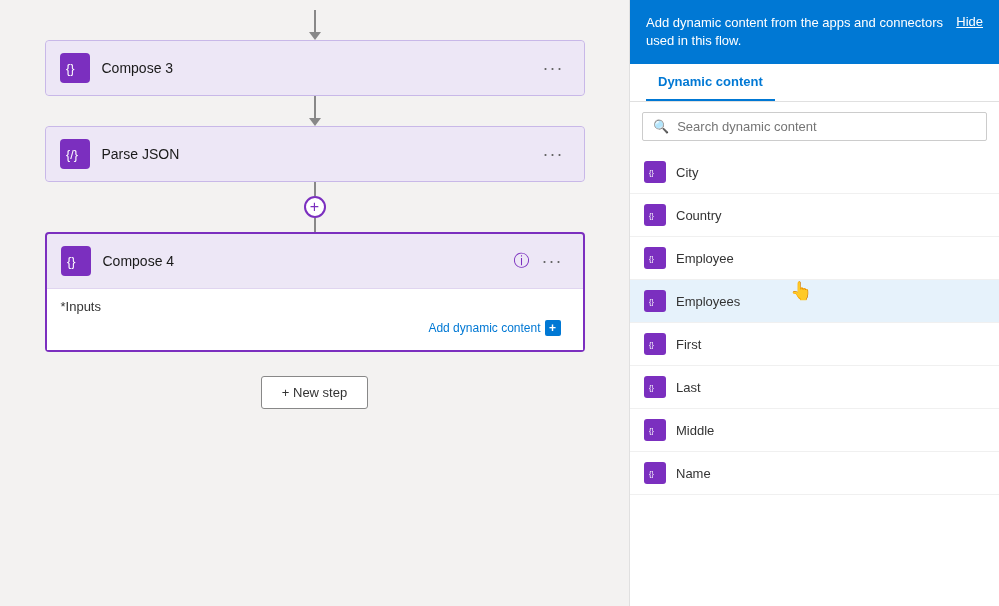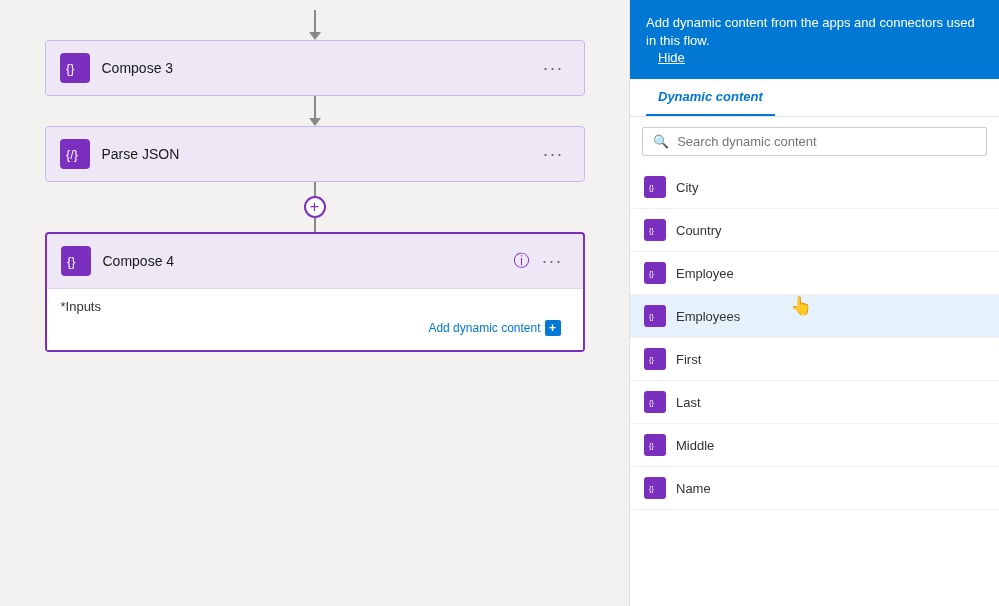--- a/index.html
+++ b/index.html
@@ -238,21 +238,20 @@
       flex-direction: column;
       height: 606px;
     }
 
     .panel-header {
       background: #0078d4;
       padding: 14px 16px;
       display: flex;
       justify-content: space-between;
       align-items: flex-start;
-      flex-direction: column;
     }
 
     .panel-header-text {
       color: white;
       font-size: 13px;
       line-height: 1.4;
       flex: 1;
     }
 
     .hide-btn {
@@ -272,21 +271,20 @@
       padding: 0 16px;
     }
 
     .panel-tab {
       padding: 10px 12px;
       font-size: 13px;
       color: #666;
       cursor: pointer;
       border-bottom: 2px solid transparent;
       margin-right: 8px;
-      font-style: italic;
     }
 
     .panel-tab.active {
       color: #0078d4;
       border-bottom: 2px solid #0078d4;
       font-weight: 600;
     }
 
     .search-box {
       display: flex;
@@ -433,20 +431,21 @@
       <div class="add-dynamic-link">
         <a href="#">
           <span>Add dynamic content</span>
           <div class="add-dynamic-icon">+</div>
         </a>
       </div>
     </div>
   </div>
 
   <div class="bottom-actions">
+    <button class="btn-new-step">+ New step</button>
   </div>
 </div>
 
 <div class="right-panel">
   <div class="panel-header">
     <span class="panel-header-text">Add dynamic content from the apps and connectors used in this flow.</span>
     <button class="hide-btn">Hide</button>
   </div>
 
   <div class="panel-tabs">

